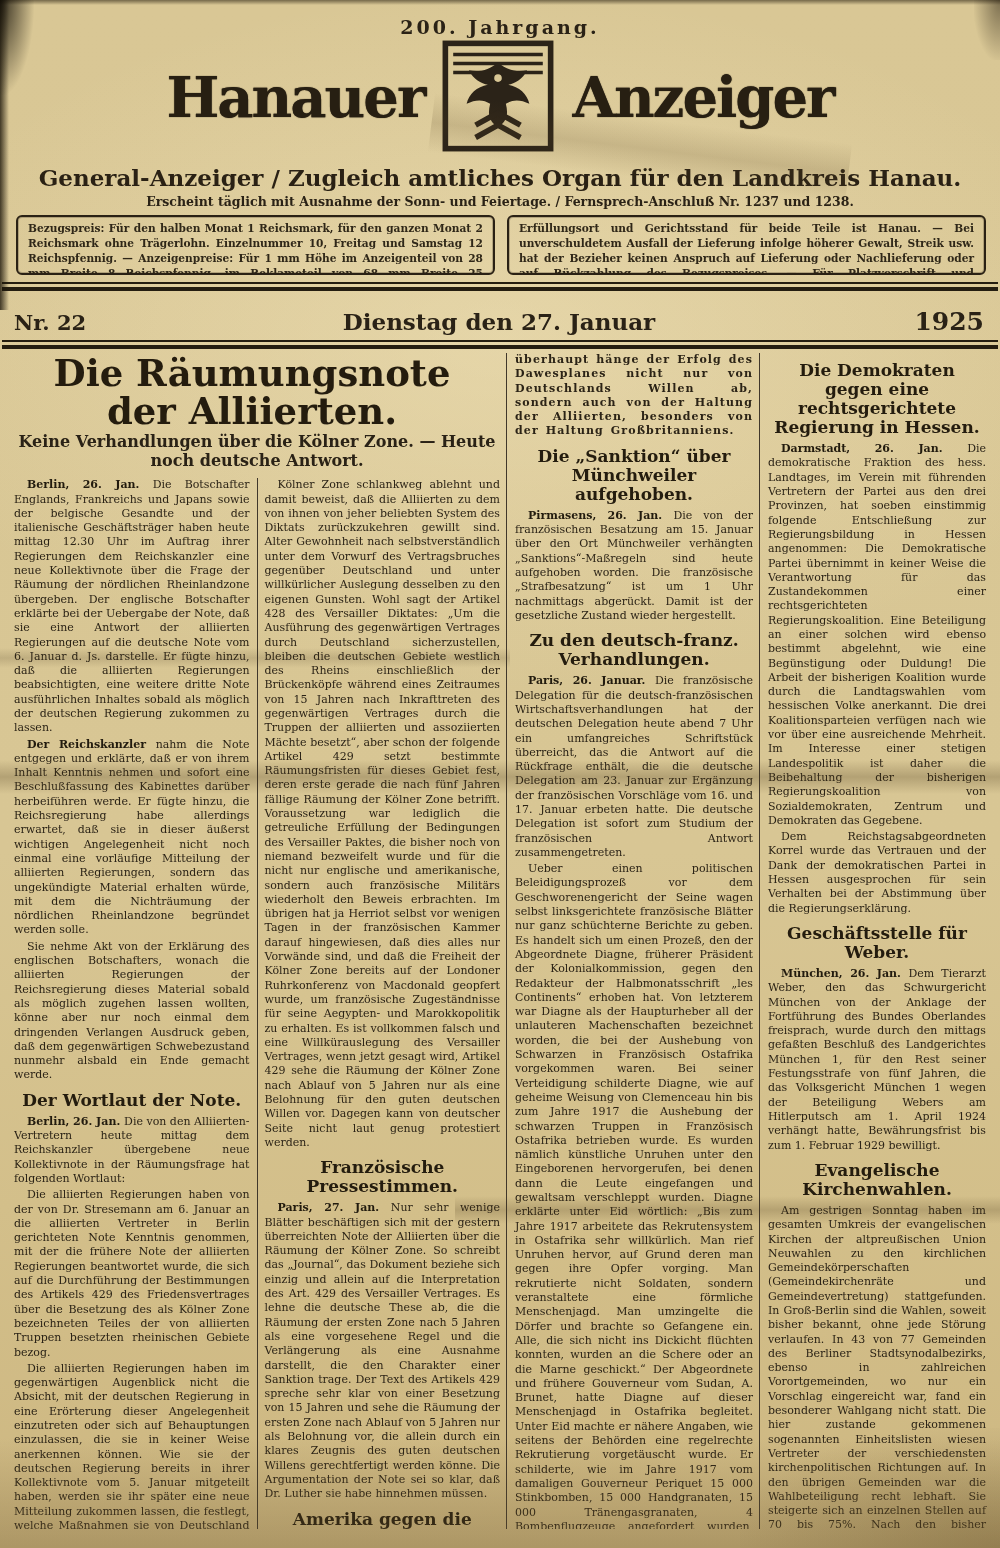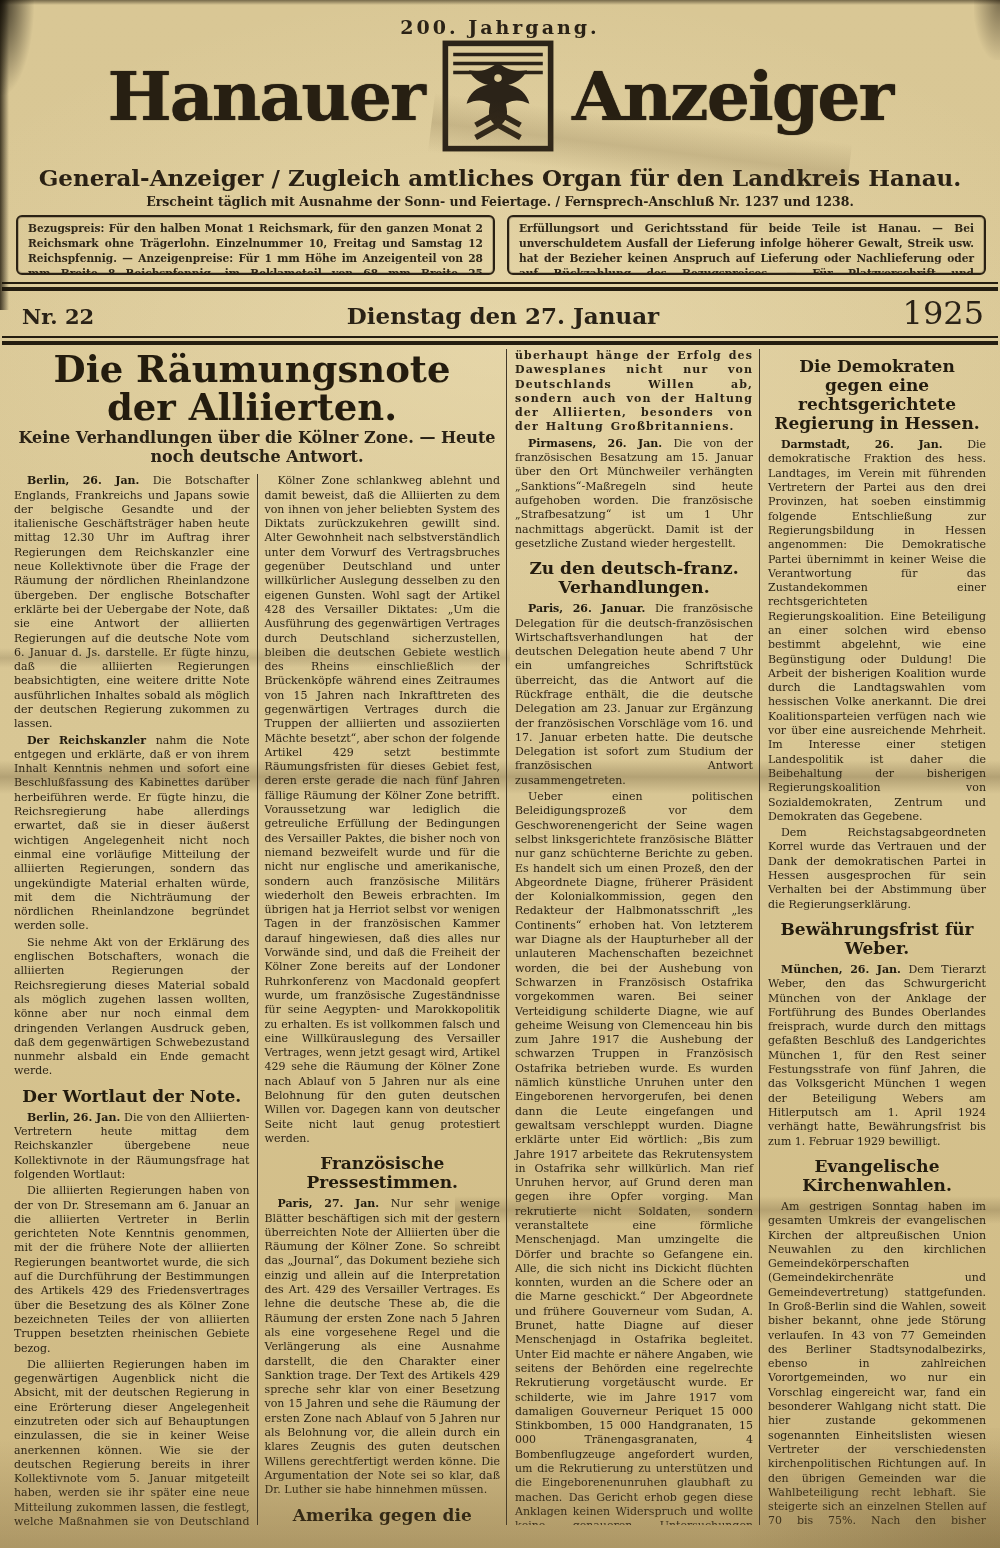--- a/index.html
+++ b/index.html
@@ -20,44 +20,44 @@
   .fx-fold-mast{left:430px;top:118px;width:420px;height:60px;transform:rotate(7deg);background:linear-gradient(to bottom, rgba(90,70,35,0), rgba(90,70,35,.18), rgba(90,70,35,0));}
   .fx-fold1{left:0;right:0;top:760px;height:34px;background:linear-gradient(to bottom, rgba(72,55,25,0), rgba(72,55,25,.26), rgba(72,55,25,0));}
   .fx-fold2{left:455px;right:0;top:1196px;height:28px;background:linear-gradient(to bottom, rgba(72,55,25,0), rgba(72,55,25,.22), rgba(72,55,25,0));}
   .fx-fold3{left:0;width:510px;top:648px;height:20px;background:linear-gradient(to bottom, rgba(60,45,20,0), rgba(60,45,20,.16), rgba(60,45,20,0));}
   .fx-bottom{left:0;right:0;bottom:0;height:110px;background:linear-gradient(to top, rgba(104,82,42,.32), rgba(104,82,42,0));}
   .fx-corner-br{right:0;bottom:0;width:260px;height:120px;background:radial-gradient(ellipse at bottom right, rgba(90,70,32,.30), rgba(90,70,32,0) 75%);}
 
   
   .jahrgang{padding-top:16px;text-align:center;font-size:19px;font-weight:bold;letter-spacing:3px;}
   .title-row{display:flex;align-items:center;justify-content:center;gap:18px;margin-top:-4px;height:126px;}
-  .bigtitle{font-size:68px;font-weight:bold;letter-spacing:-2px;line-height:.9;color:#271f12;text-shadow:0 0 1px #271f12;}
+  .bigtitle{font-size:56px;font-weight:bold;letter-spacing:-2px;line-height:.9;color:#271f12;text-shadow:0 0 1px #271f12;}
   .emblem{width:112px;height:112px;flex:0 0 auto;margin-top:-2px;}
   .subtitle{text-align:center;font-size:23px;font-weight:bold;margin-top:4px;color:#2a2114;}
   .tagline{text-align:center;font-size:12.5px;font-weight:bold;margin-top:3px;}
 
   
   .boxes{display:flex;gap:12px;padding:6px 14px 0 16px;}
   .infobox{
     flex:1;border:2px solid #2a2114;border-radius:6px;
     font-size:10.6px;line-height:1.42;font-weight:bold;
     padding:4px 10px;text-align:justify;color:#2f2718;
     box-shadow:inset 0 0 0 1px rgba(42,33,20,.25);
     height:48px;overflow:hidden;
   }
 
   
   .ruleband{margin-top:7px;}
   .rule{border:0;margin:0 2px;}
   .rule.thin{height:2px;background:#241d10;}
   .rule.thick{height:4px;background:#241d10;margin-top:3px;}
-  .dateline{display:grid;grid-template-columns:1fr auto 1fr;align-items:baseline;padding:3px 16px 2px 14px;margin-left:8px;}
+  .dateline{display:grid;grid-template-columns:1fr auto 1fr;align-items:baseline;padding:16px 16px 2px 14px;}
   .dateline .issue{font-size:21px;font-weight:bold;justify-self:start;}
   .dateline .date{font-size:23px;font-weight:bold;justify-self:center;}
-  .dateline .year{font-size:32px;font-weight:normal;justify-self:end;}
+  .dateline .year{font-size:25px;font-weight:bold;justify-self:end;}
   .rule2 .thin{height:2px;background:#241d10;}
   .rule2 .thick{height:4px;background:#241d10;margin-top:3px;}
 
   
   .content{display:flex;align-items:stretch;padding:4px 12px 0 14px;height:1176px;overflow:hidden;}
   .group12{width:486px;flex:0 0 auto;border-right:1px solid #40372a;padding-right:6px;}
   .headline{font-size:37px;font-weight:bold;text-align:center;margin:2px 10px 3px 0;line-height:1.02;color:#241c0e;}
   .subheadline{font-size:16px;font-weight:bold;text-align:center;margin:0 0 8px 0;line-height:1.15;}
   .twocol{display:flex;height:1095px;overflow:hidden;}
   .twocol .col{width:50%;overflow:hidden;}
@@ -134,30 +134,31 @@
         <div class="col">
             <p class="para">Kölner Zone schlankweg ablehnt und damit beweist, daß die Alliierten zu dem von ihnen von jeher beliebten System des Diktats zurückzukehren gewillt sind. Alter Gewohnheit nach selbstverständlich unter dem Vorwurf des Vertragsbruches gegenüber Deutschland und unter willkürlicher Auslegung desselben zu den eigenen Gunsten. Wohl sagt der Artikel 428 des Versailler Diktates: „Um die Ausführung des gegenwärtigen Vertrages durch Deutschland sicherzustellen, bleiben die deutschen Gebiete westlich des Rheins einschließlich der Brückenköpfe während eines Zeitraumes von 15 Jahren nach Inkrafttreten des gegenwärtigen Vertrages durch die Truppen der alliierten und assoziierten Mächte besetzt“, aber schon der folgende Artikel 429 setzt bestimmte Räumungsfristen für dieses Gebiet fest, deren erste gerade die nach fünf Jahren fällige Räumung der Kölner Zone betrifft. Voraussetzung war lediglich die getreuliche Erfüllung der Bedingungen des Versailler Paktes, die bisher noch von niemand bezweifelt wurde und für die nicht nur englische und amerikanische, sondern auch französische Militärs wiederholt den Beweis erbrachten. Im übrigen hat ja Herriot selbst vor wenigen Tagen in der französischen Kammer darauf hingewiesen, daß dies alles nur Vorwände sind, und daß die Freiheit der Kölner Zone bereits auf der Londoner Ruhrkonferenz von Macdonald geopfert wurde, um französische Zugeständnisse für seine Aegypten- und Marokkopolitik zu erhalten. Es ist vollkommen falsch und eine Willkürauslegung des Versailler Vertrages, wenn jetzt gesagt wird, Artikel 429 sehe die Räumung der Kölner Zone nach Ablauf von 5 Jahren nur als eine Belohnung für den guten deutschen Willen vor. Dagegen kann von deutscher Seite nicht laut genug protestiert werden.</p>
             <h3 class="colhead">Französische Pressestimmen.</h3>
             <p class="para"><b>Paris, 27. Jan. </b>Nur sehr wenige Blätter beschäftigen sich mit der gestern überreichten Note der Alliierten über die Räumung der Kölner Zone. So schreibt das „Journal“, das Dokument beziehe sich einzig und allein auf die Interpretation des Art. 429 des Versailler Vertrages. Es lehne die deutsche These ab, die die Räumung der ersten Zone nach 5 Jahren als eine vorgesehene Regel und die Verlängerung als eine Ausnahme darstellt, die den Charakter einer Sanktion trage. Der Text des Artikels 429 spreche sehr klar von einer Besetzung von 15 Jahren und sehe die Räumung der ersten Zone nach Ablauf von 5 Jahren nur als Belohnung vor, die allein durch ein klares Zeugnis des guten deutschen Willens gerechtfertigt werden könne. Die Argumentation der Note sei so klar, daß Dr. Luther sie habe hinnehmen müssen.</p>
             <h3 class="colhead">Amerika gegen die Fortsetzung der Sanktionspolitik.</h3>
           </div>
       </div>
     </section>
     <section class="single col3">
         <p class="para tracked">überhaupt hänge der Erfolg des Dawesplanes nicht nur von Deutschlands Willen ab, sondern auch von der Haltung der Alliierten, besonders von der Haltung Großbritanniens.</p>
+        <h3 class="colhead">Die „Sanktion“ über Münchweiler aufgehoben.</h3>
         <p class="para"><b>Pirmasens, 26. Jan. </b>Die von der französischen Besatzung am 15. Januar über den Ort Münchweiler verhängten „Sanktions“-Maßregeln sind heute aufgehoben worden. Die französische „Strafbesatzung“ ist um 1 Uhr nachmittags abgerückt. Damit ist der gesetzliche Zustand wieder hergestellt.</p>
         <h3 class="colhead">Zu den deutsch-franz. Verhandlungen.</h3>
         <p class="para"><b>Paris, 26. Januar. </b>Die französische Delegation für die deutsch-französischen Wirtschaftsverhandlungen hat der deutschen Delegation heute abend 7 Uhr ein umfangreiches Schriftstück überreicht, das die Antwort auf die Rückfrage enthält, die die deutsche Delegation am 23. Januar zur Ergänzung der französischen Vorschläge vom 16. und 17. Januar erbeten hatte. Die deutsche Delegation ist sofort zum Studium der französischen Antwort zusammengetreten.</p>
         <p class="para">Ueber einen politischen Beleidigungsprozeß vor dem Geschworenengericht der Seine wagen selbst linksgerichtete französische Blätter nur ganz schüchterne Berichte zu geben. Es handelt sich um einen Prozeß, den der Abgeordnete Diagne, früherer Präsident der Kolonialkommission, gegen den Redakteur der Halbmonatsschrift „les Continents“ erhoben hat. Von letzterem war Diagne als der Haupturheber all der unlauteren Machenschaften bezeichnet worden, die bei der Aushebung von Schwarzen in Französisch Ostafrika vorgekommen waren. Bei seiner Verteidigung schilderte Diagne, wie auf geheime Weisung von Clemenceau hin bis zum Jahre 1917 die Aushebung der schwarzen Truppen in Französisch Ostafrika betrieben wurde. Es wurden nämlich künstliche Unruhen unter den Eingeborenen hervorgerufen, bei denen dann die Leute eingefangen und gewaltsam verschleppt wurden. Diagne erklärte unter Eid wörtlich: „Bis zum Jahre 1917 arbeitete das Rekrutensystem in Ostafrika sehr willkürlich. Man rief Unruhen hervor, auf Grund deren man gegen ihre Opfer vorging. Man rekrutierte nicht Soldaten, sondern veranstaltete eine förmliche Menschenjagd. Man umzingelte die Dörfer und brachte so Gefangene ein. Alle, die sich nicht ins Dickicht flüchten konnten, wurden an die Schere oder an die Marne geschickt.“ Der Abgeordnete und frühere Gouverneur vom Sudan, A. Brunet, hatte Diagne auf dieser Menschenjagd in Ostafrika begleitet. Unter Eid machte er nähere Angaben, wie seitens der Behörden eine regelrechte Rekrutierung vorgetäuscht wurde. Er schilderte, wie im Jahre 1917 vom damaligen Gouverneur Periquet 15 000 Stinkbomben, 15 000 Handgranaten, 15 000 Tränengasgranaten, 4 Bombenflugzeuge angefordert wurden, um die Rekrutierung zu unterstützen und die Eingeborenenunruhen glaubhaft zu machen. Das Gericht erhob gegen diese Anklagen keinen Widerspruch und wollte keine genaueren Untersuchungen anstellen, damit nicht womöglich noch mehr herauskäme.</p>
       </section>
     <section class="single col4">
         <h3 class="colhead">Die Demokraten gegen eine rechtsgerichtete Regierung in Hessen.</h3>
         <p class="para"><b>Darmstadt, 26. Jan. </b>Die demokratische Fraktion des hess. Landtages, im Verein mit führenden Vertretern der Partei aus den drei Provinzen, hat soeben einstimmig folgende Entschließung zur Regierungsbildung in Hessen angenommen: Die Demokratische Partei übernimmt in keiner Weise die Verantwortung für das Zustandekommen einer rechtsgerichteten Regierungskoalition. Eine Beteiligung an einer solchen wird ebenso bestimmt abgelehnt, wie eine Begünstigung oder Duldung! Die Arbeit der bisherigen Koalition wurde durch die Landtagswahlen vom hessischen Volke anerkannt. Die drei Koalitionsparteien verfügen nach wie vor über eine ausreichende Mehrheit. Im Interesse einer stetigen Landespolitik ist daher die Beibehaltung der bisherigen Regierungskoalition von Sozialdemokraten, Zentrum und Demokraten das Gegebene.</p>
         <p class="para">Dem Reichstagsabgeordneten Korrel wurde das Vertrauen und der Dank der demokratischen Partei in Hessen ausgesprochen für sein Verhalten bei der Abstimmung über die Regierungserklärung.</p>
-        <h3 class="colhead">Bewährungsfrist für Weber.</h3>
+        <h3 class="colhead">Geschäftsstelle für Weber.</h3>
         <p class="para"><b>München, 26. Jan. </b>Dem Tierarzt Weber, den das Schwurgericht München von der Anklage der Fortführung des Bundes Oberlandes freisprach, wurde durch den mittags gefaßten Beschluß des Landgerichtes München 1, für den Rest seiner Festungsstrafe von fünf Jahren, die das Volksgericht München 1 wegen der Beteiligung Webers am Hitlerputsch am 1. April 1924 verhängt hatte, Bewährungsfrist bis zum 1. Februar 1929 bewilligt.</p>
         <h3 class="colhead">Evangelische Kirchenwahlen.</h3>
         <p class="para">Am gestrigen Sonntag haben im gesamten Umkreis der evangelischen Kirchen der altpreußischen Union Neuwahlen zu den kirchlichen Gemeindekörperschaften (Gemeindekirchenräte und Gemeindevertretung) stattgefunden. In Groß-Berlin sind die Wahlen, soweit bisher bekannt, ohne jede Störung verlaufen. In 43 von 77 Gemeinden des Berliner Stadtsynodalbezirks, ebenso in zahlreichen Vorortgemeinden, wo nur ein Vorschlag eingereicht war, fand ein besonderer Wahlgang nicht statt. Die hier zustande gekommenen sogenannten Einheitslisten wiesen Vertreter der verschiedensten kirchenpolitischen Richtungen auf. In den übrigen Gemeinden war die Wahlbeteiligung recht lebhaft. Sie steigerte sich an einzelnen Stellen auf 70 bis 75%. Nach den bisher vorliegenden Ergebnissen sind 393 Positive, darunter 145 Liberale, 1 Bund für deutsche Kirchen, 9 Kirchliche Arbeitsgemeinschaft und 4 Religiöse Sozialisten gewählt.</p>
       </section>
   </main>
 
   <div class="fx fx-topedge"></div>
   <div class="fx fx-leftedge"></div>
   <div class="fx fx-corner-tl"></div>
   <div class="fx fx-corner-tr"></div>

